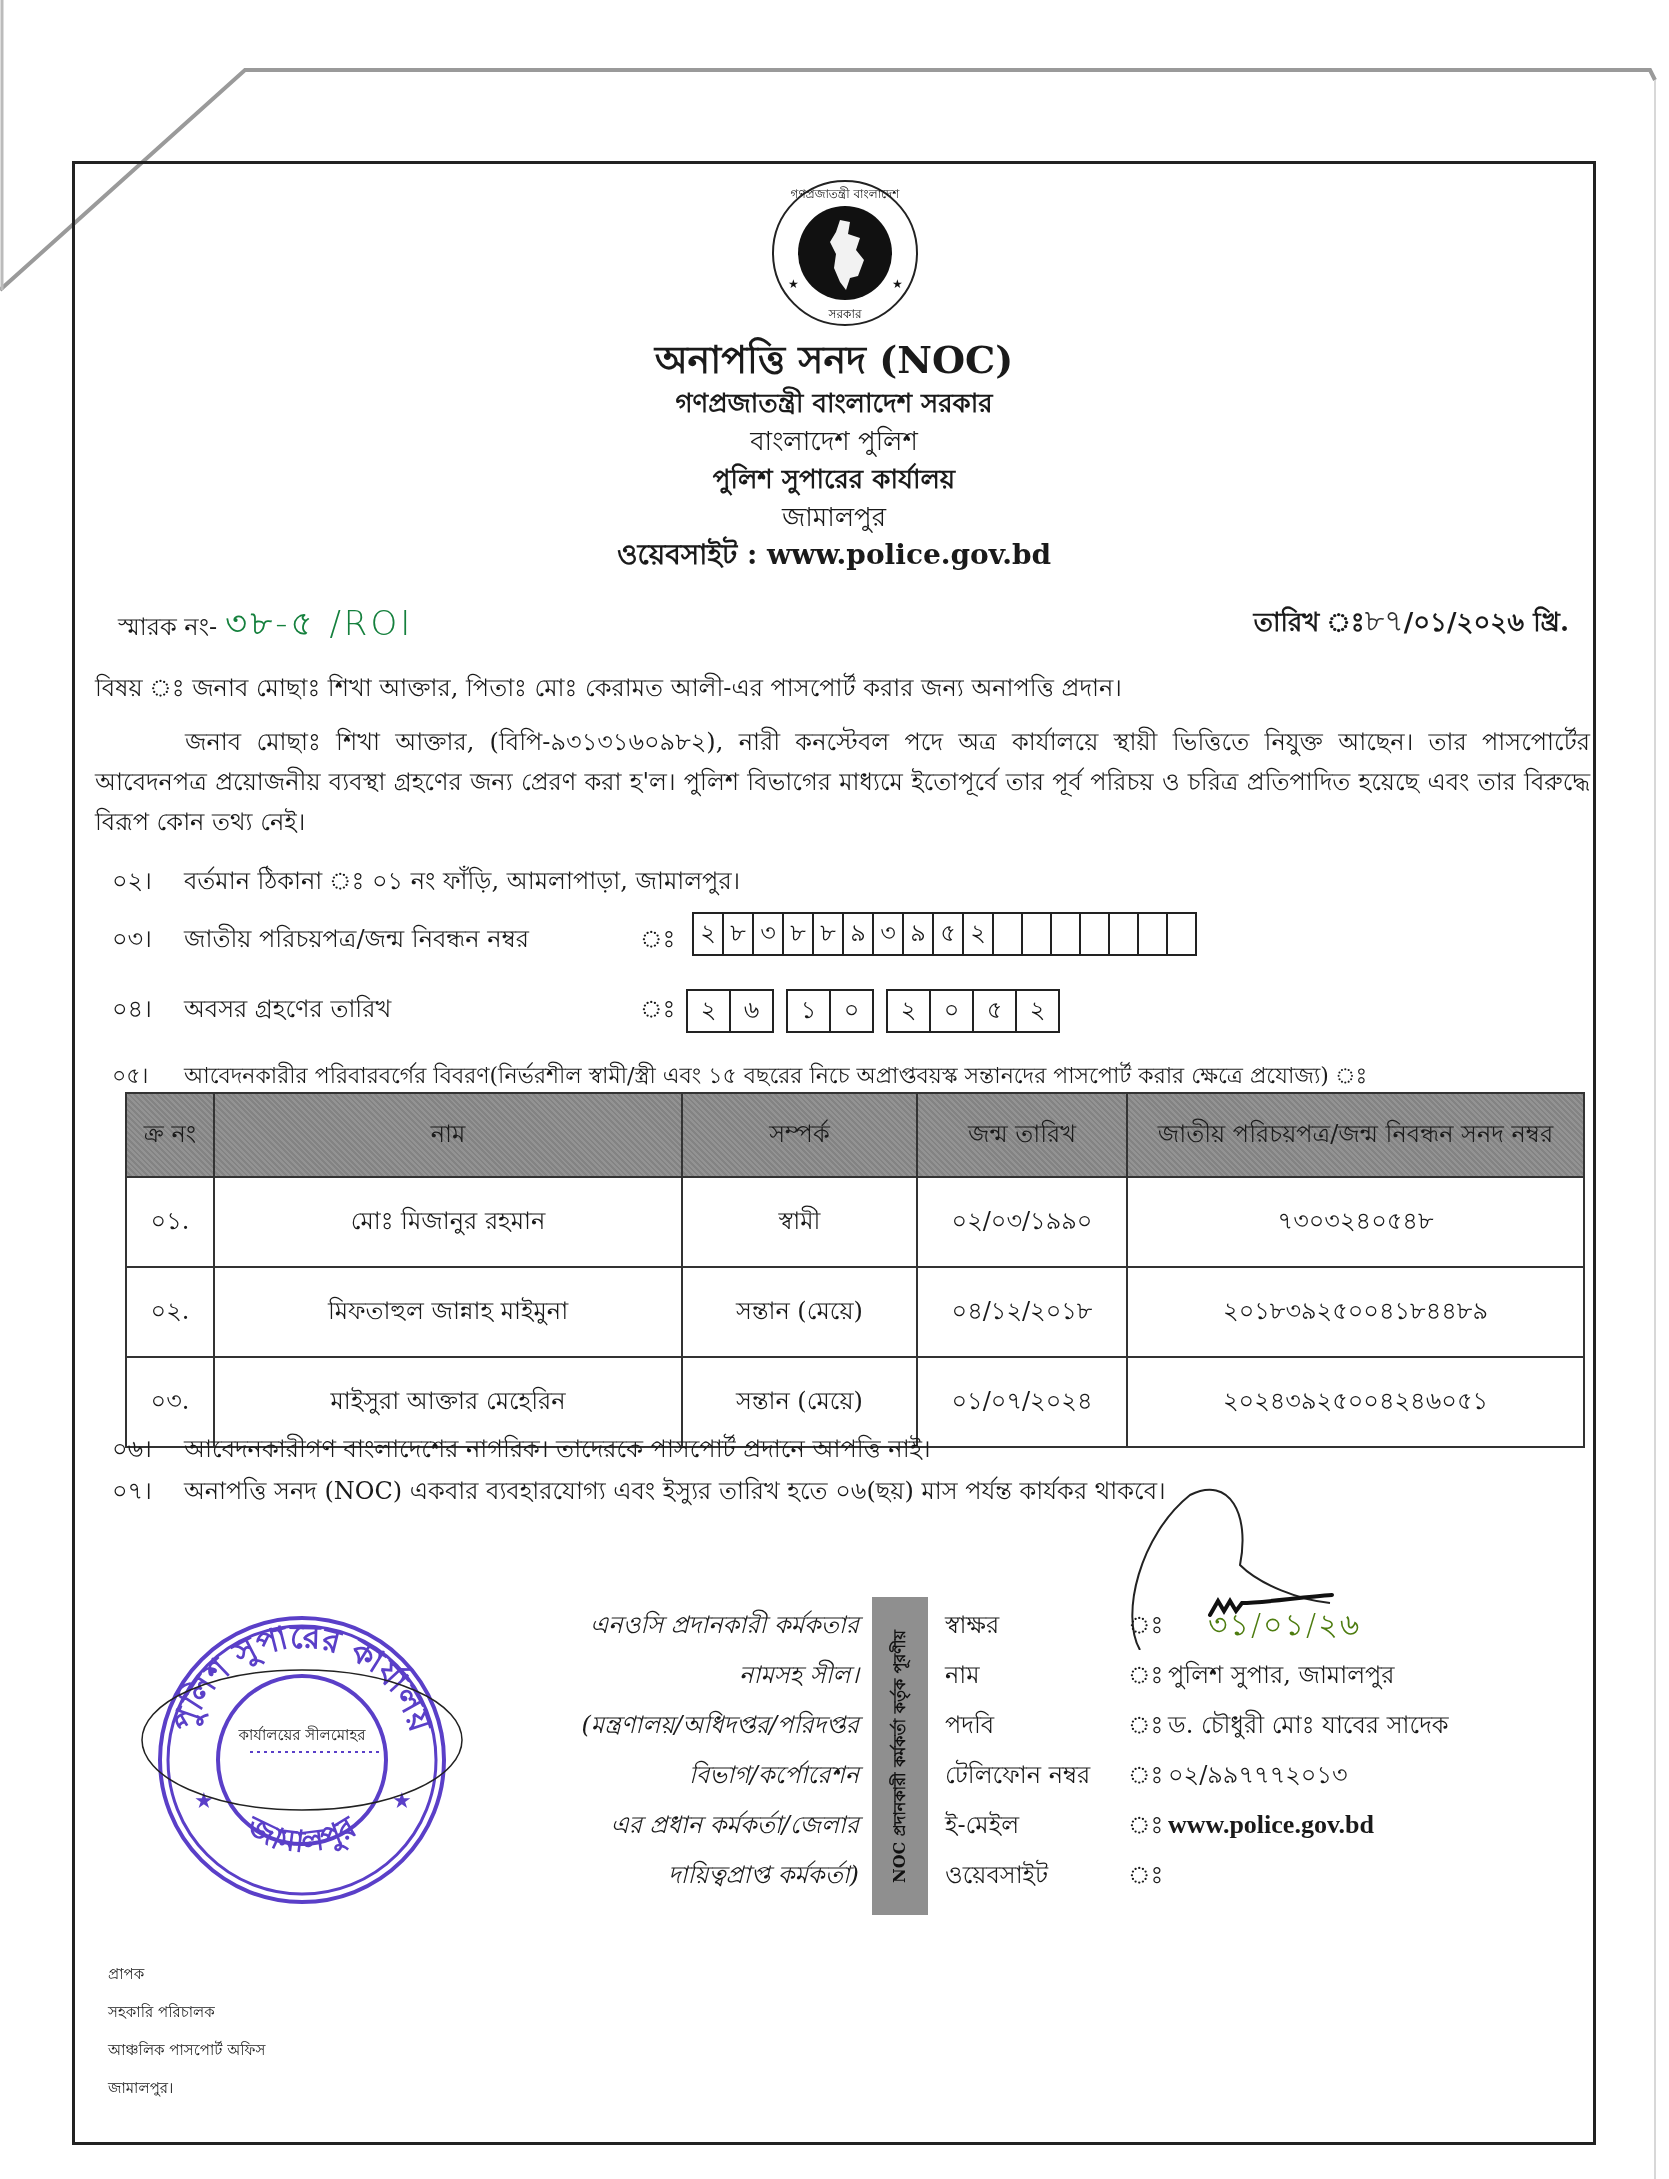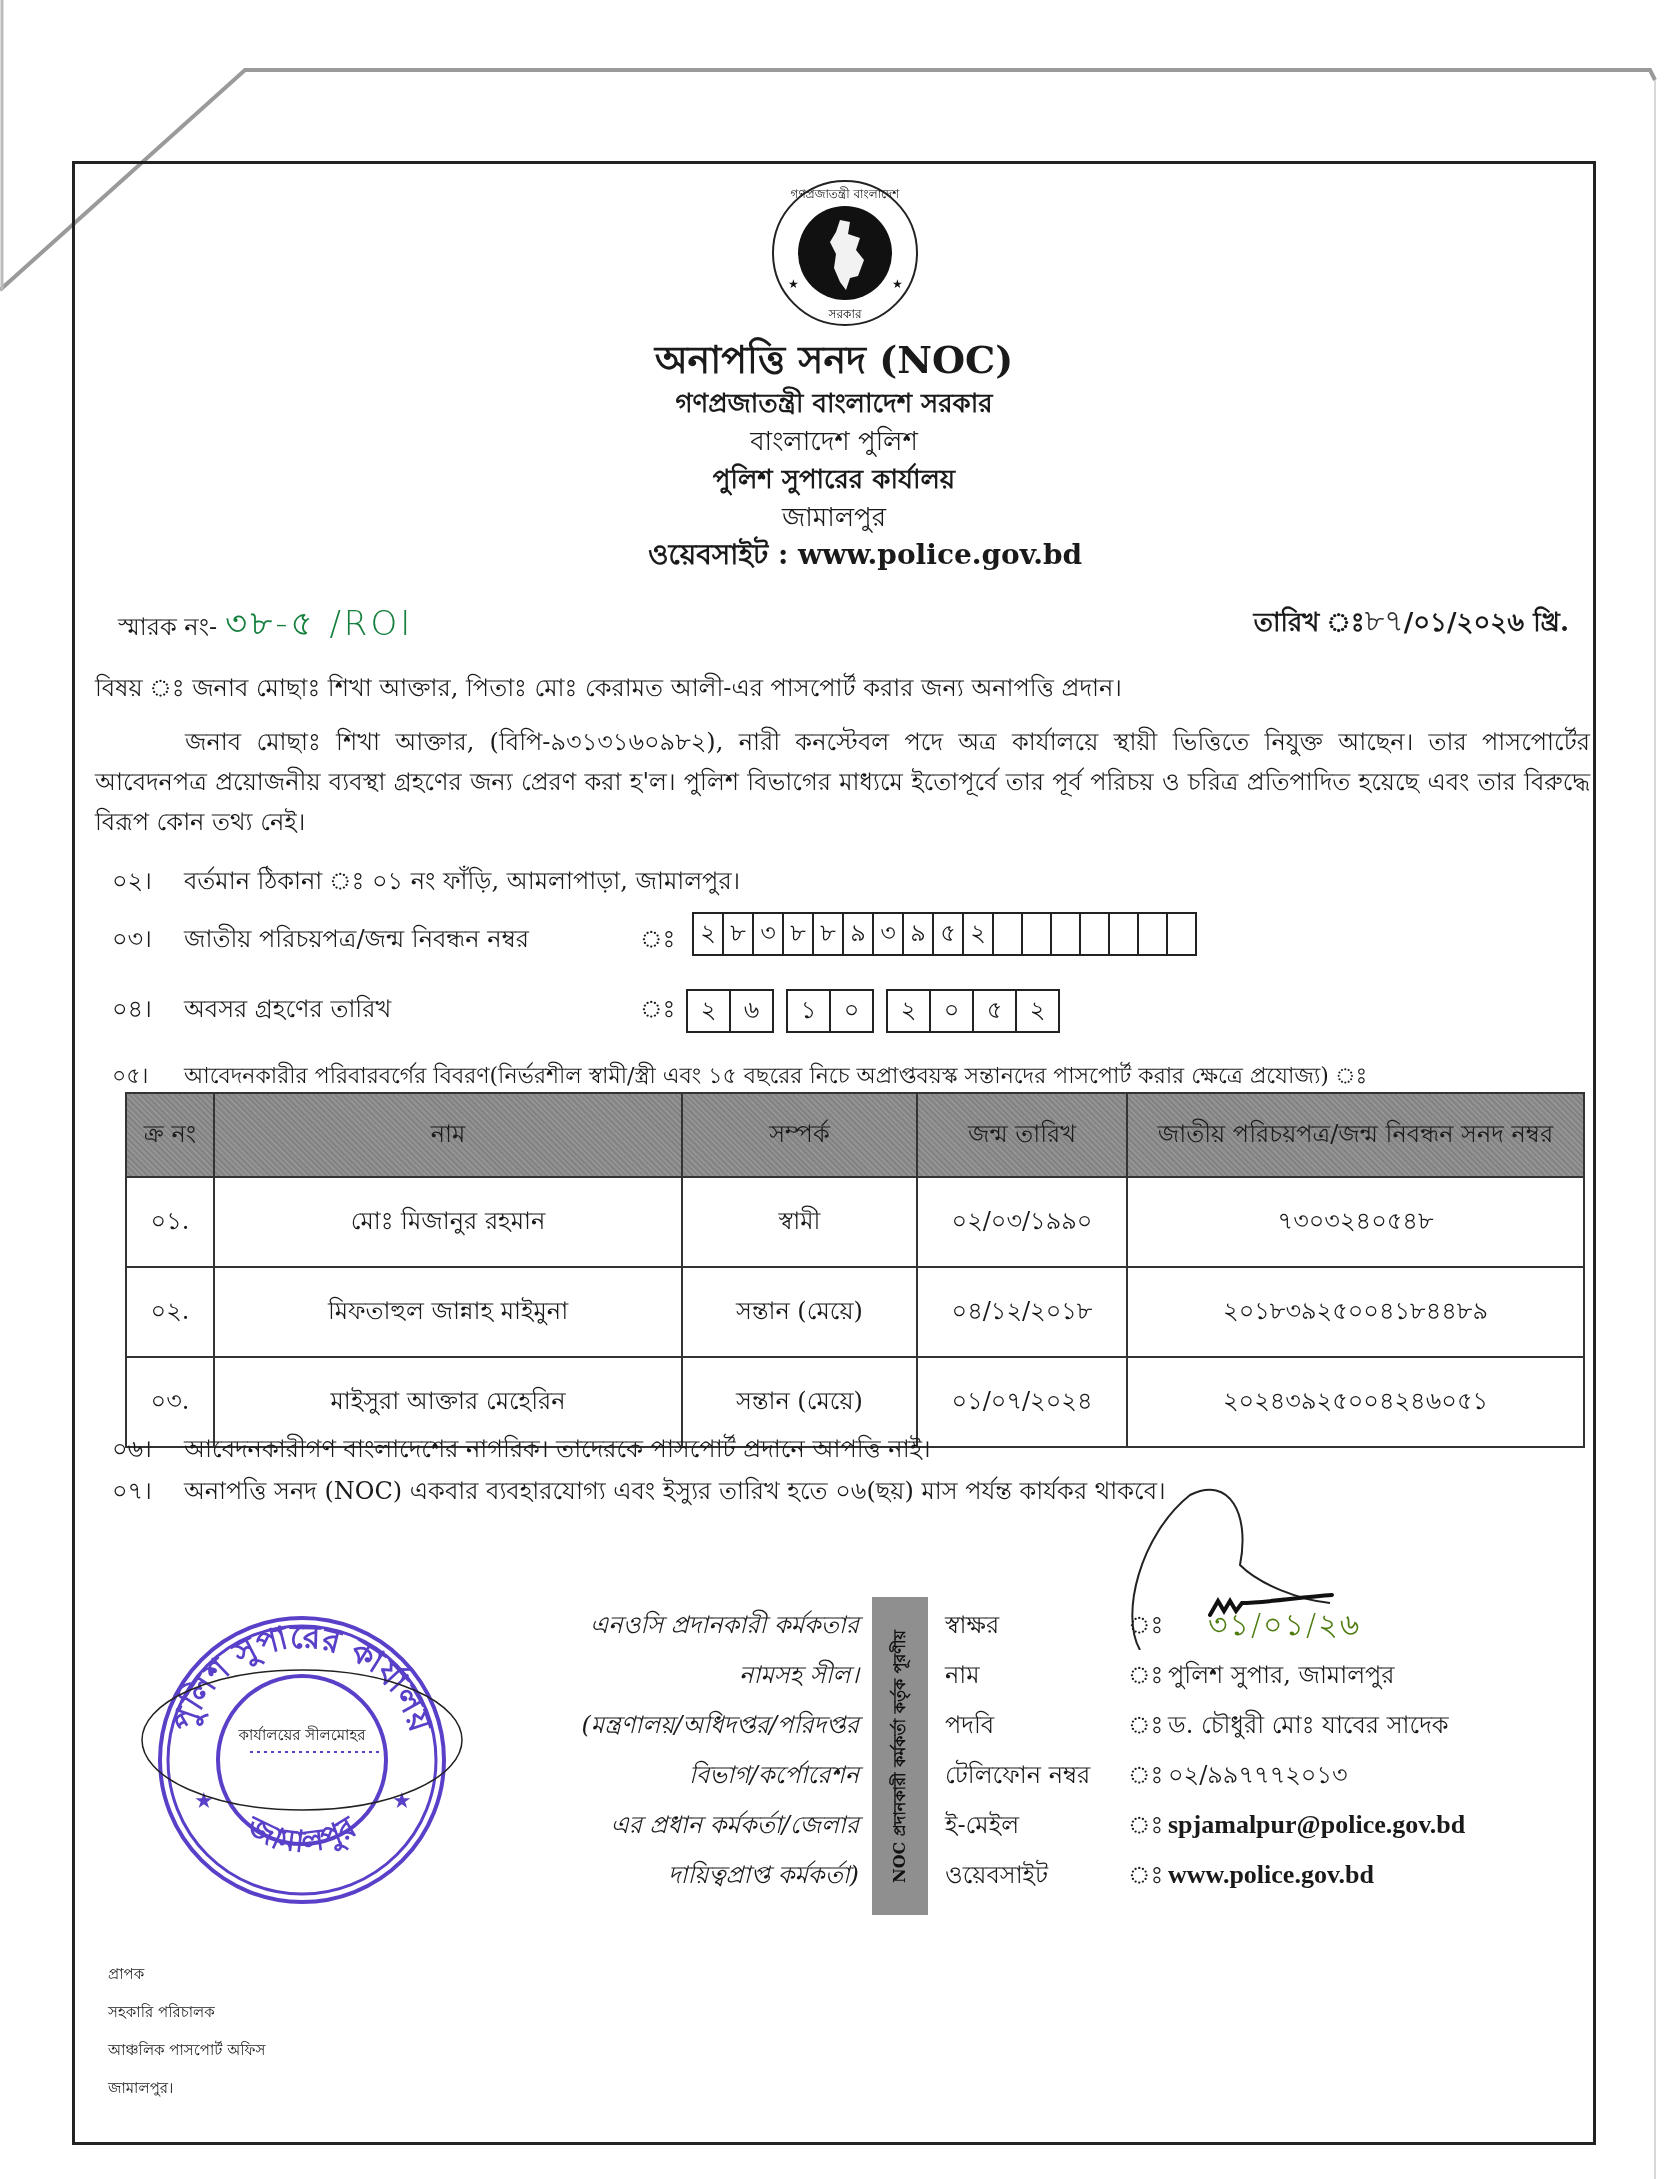--- a/index.html
+++ b/index.html
@@ -25,21 +25,21 @@
       left: 770px; top: 178px; width: 150px; height: 150px;
     }
     .title {
       top: 330px; font-size: 38px; font-weight: bold;
     }
     .hline { font-size: 26px; line-height: 38px; }
     .h1 { top: 384px; font-weight: bold; }
     .h2 { top: 422px; }
     .h3 { top: 460px; font-weight: bold; }
     .h4 { top: 498px; }
-    .h5 { top: 536px; font-weight: bold; font-size: 28px; padding-left: 31px; }
+    .h5 { top: 536px; font-weight: bold; font-size: 28px; }
 
     .memo { left: 118px; top: 597px; font-size: 24px; }
     .memo .hand { font-family: "DejaVu Sans", sans-serif; font-size: 34px; font-weight: 300; margin-left: 8px; color: #15803d; letter-spacing: 3px; }
     .date { right: 100px; top: 597px; font-size: 26px; font-weight: bold; }
     .date .hand { font-weight: normal; font-size: 30px; color: #333; }
 
     .body-text { left: 95px; width: 1495px; font-size: 24px; line-height: 40px; }
     .subject { top: 668px; }
     .para { top: 722px; text-align: justify; text-align-last: left; }
     .para .indent { display: inline-block; width: 90px; }
@@ -272,21 +272,20 @@
   <div>ঃ</div>
   <div>ঃ</div>
   <div>ঃ</div>
   <div>ঃ</div>
 </div>
 <div class="abs sig-val">
   <div class="hand">৩১/০১/২৬</div>
   <div>পুলিশ সুপার, জামালপুর</div>
   <div>ড. চৌধুরী মোঃ যাবের সাদেক</div>
   <div>০২/৯৯৭৭৭২০১৩</div>
-  <div class="bold">spjamalpur@police.gov.bd</div>
   <div class="bold">www.police.gov.bd</div>
 </div>
 
 <svg class="abs seal" viewBox="0 0 345 300">
   <defs>
     <path id="sealTop" d="M 60 150 A 112 112 0 0 1 284 150"></path>
     <path id="sealBot" d="M 80 170 A 95 95 0 0 0 264 170"></path>
   </defs>
   <circle cx="172" cy="150" r="142" fill="none" stroke="#5a3fc8" stroke-width="4"></circle>
   <circle cx="172" cy="150" r="134" fill="none" stroke="#5a3fc8" stroke-width="3"></circle>

